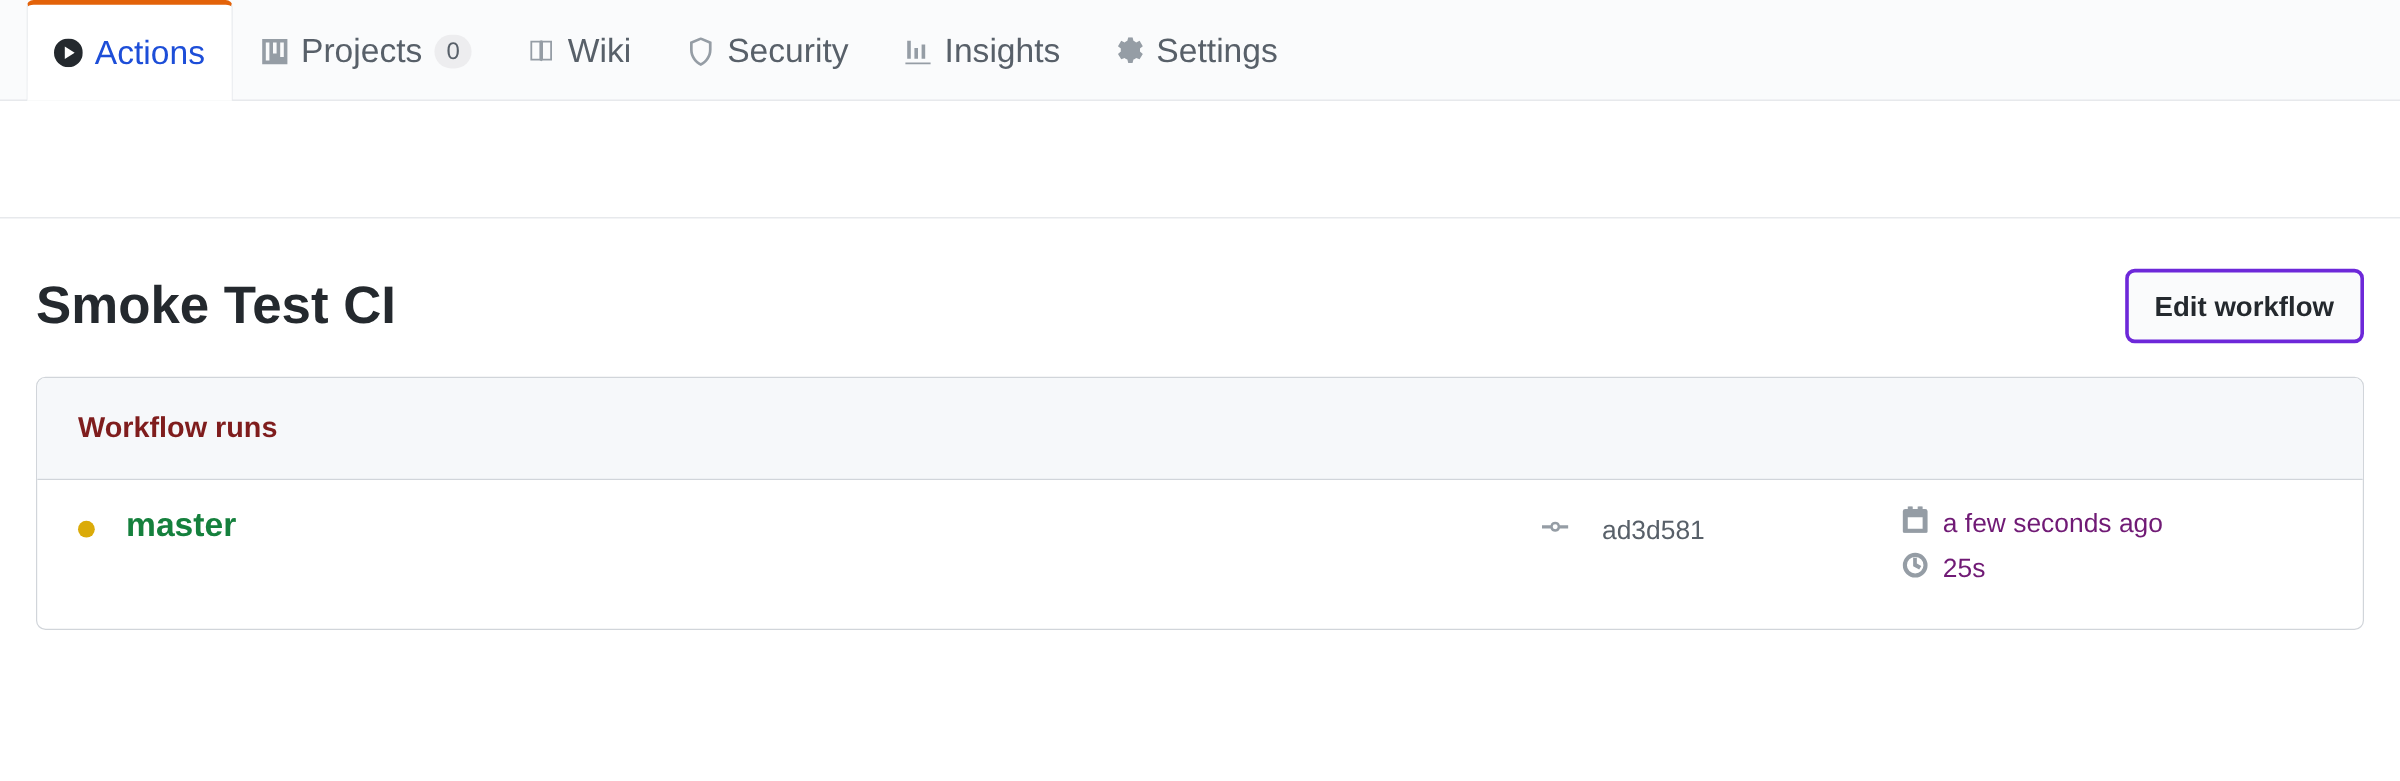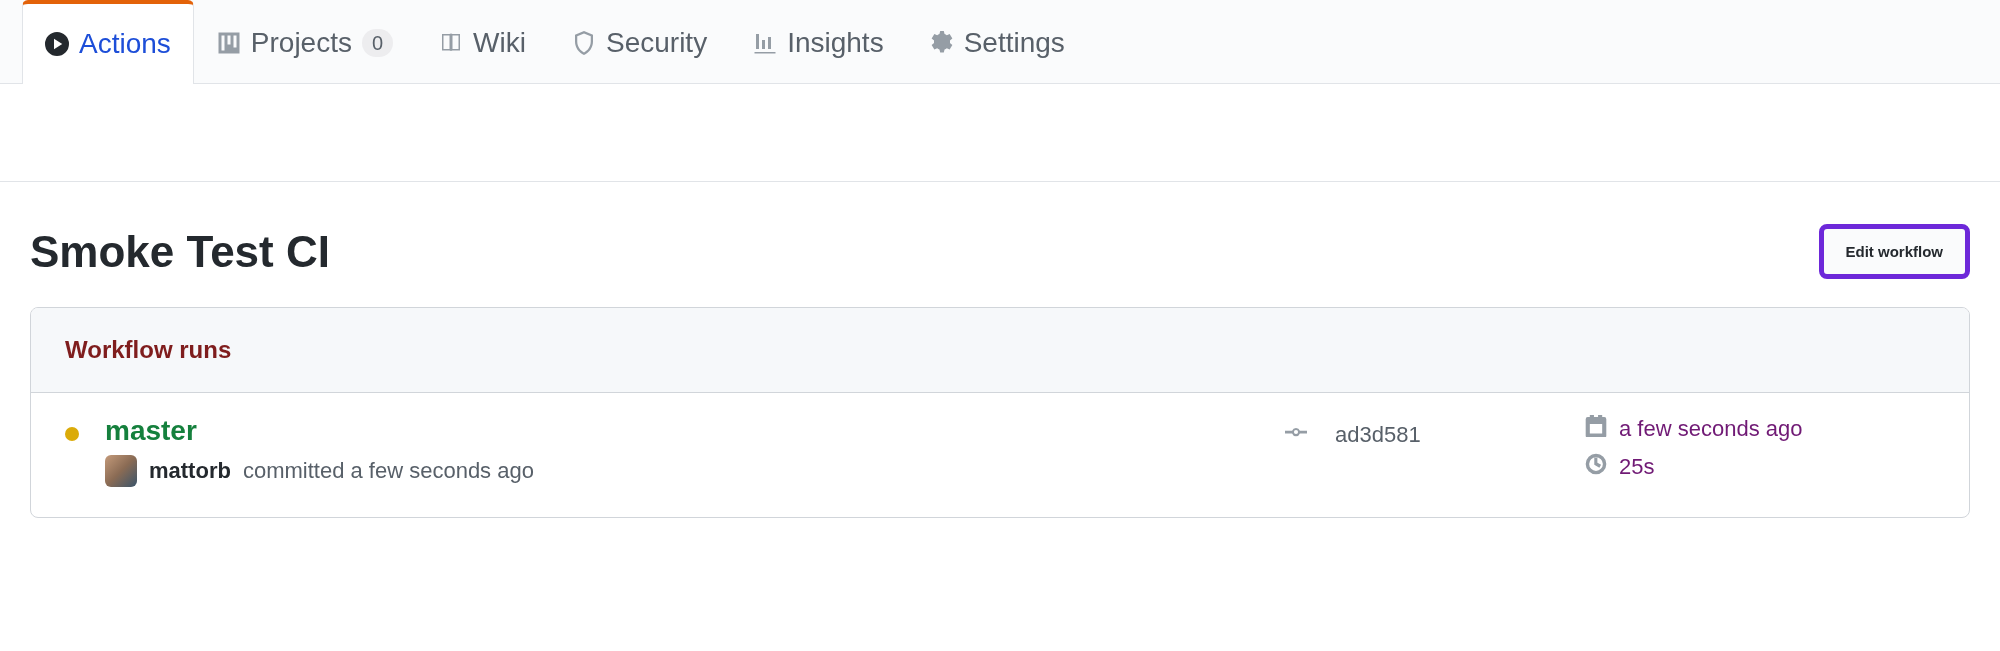--- a/index.html
+++ b/index.html
@@ -63,26 +63,26 @@
     border-top: 1px solid #e1e4e8;
     margin-top: 97px;
   }
   .pagehead h1 {
     font-size: 44px;
     font-weight: 600;
     color: #24292e;
   }
   .btn {
     padding: 12px 22px;
-    font-size: 15px;
+    font-size: 23px;
     font-weight: 600;
     line-height: 1.4;
     color: #24292e;
     background-color: #fafbfc;
-    border: 5px solid #6d28d9;
+    border: 3px solid #6d28d9;
     border-radius: 8px;
     cursor: pointer;
   }
   
   .Box {
     margin: 0 30px 30px 30px;
     border: 1px solid #d1d5da;
     border-radius: 8px;
     overflow: hidden;
   }
@@ -213,25 +213,20 @@
   <h1>Smoke Test CI</h1>
   <button class="btn">Edit workflow</button>
 </div>
 
 <div class="Box">
   <div class="Box-header">Workflow runs</div>
   <div class="Box-row">
     <span class="status-dot"></span>
     <div class="run-main">
       <div class="run-title">master</div>
-      <div class="run-byline">
-        <span class="avatar"></span>
-        <span class="author">mattorb</span>
-        <span>committed a few seconds ago</span>
-      </div>
     </div>
     <div class="run-commit">
       <span>
         <svg viewBox="0 0 16 16">
             <path d="M8 5a3 3 0 0 0-2.83 2H0v2h5.17A3 3 0 0 0 10.83 9H16V7h-5.17A3 3 0 0 0 8 5zm0 1.5A1.5 1.5 0 1 1 8 9.5 1.5 1.5 0 0 1 8 6.5z"></path>
           </svg>
       </span>
       <span>ad3d581</span>
     </div>
     <div class="run-meta">

